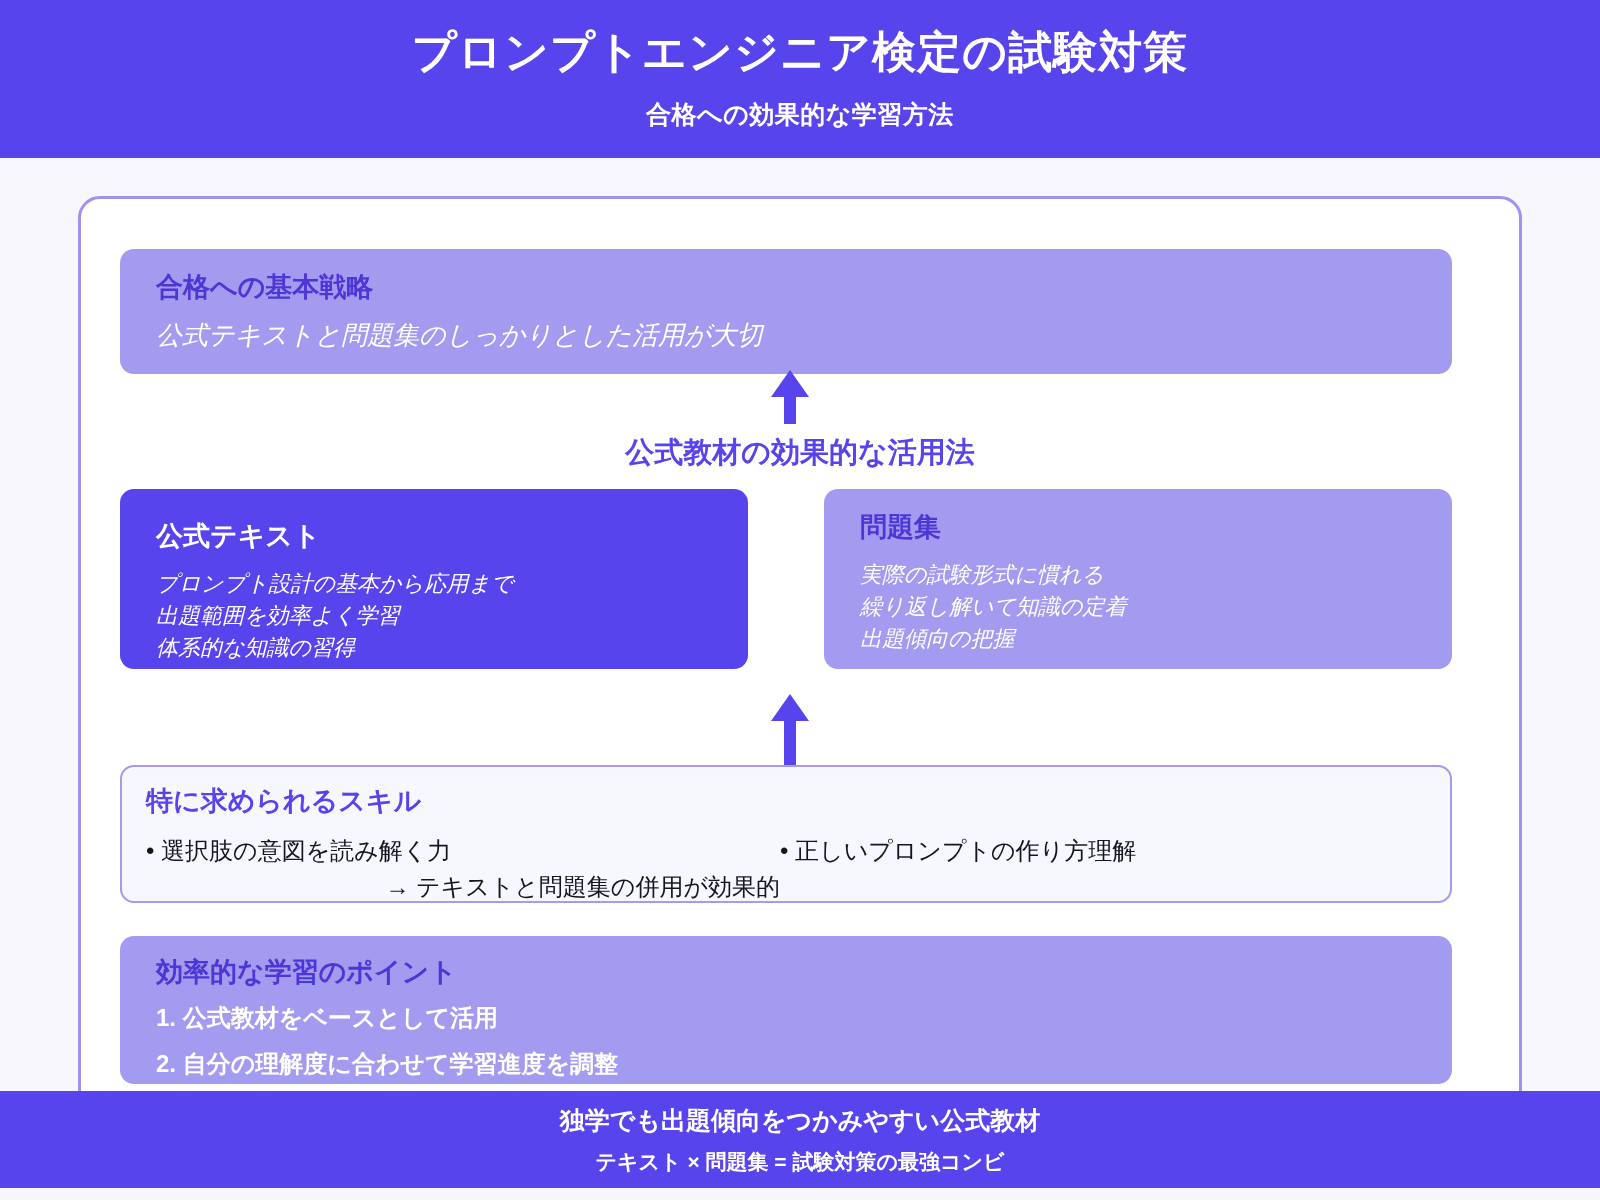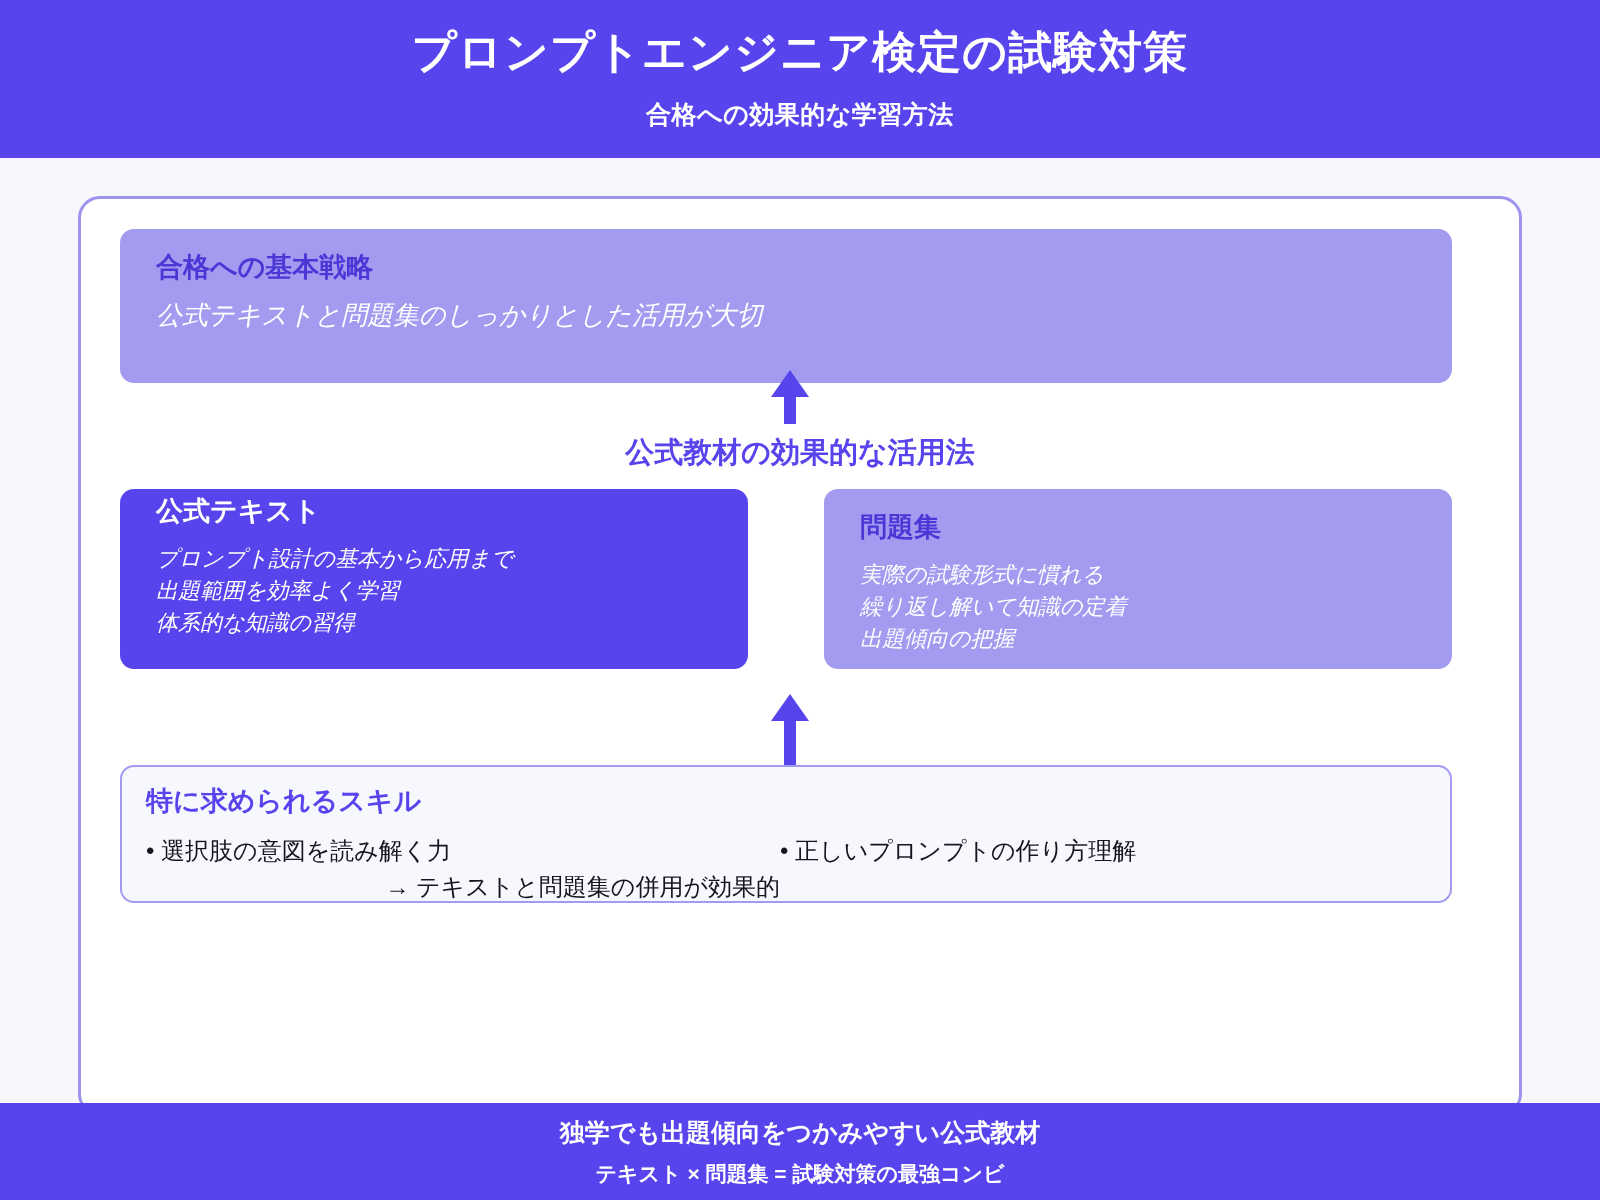--- a/index.html
+++ b/index.html
@@ -72,23 +72,23 @@
     line-height: 1.2;
   }
   .card-line {
     line-height: 1.45;
     font-style: italic;
   }
 
   
   .card-strategy {
     left: 39px;
-    top: 30px;
+    top: 50px;
     width: 1332px;
-    height: 154px;
+    height: 125px;
     background: #a39bf0;
     padding: 22px 36px 0 36px;
   }
   .card-strategy .card-title {
     color: #4a37d6;
     font-size: 27px;
   }
   .card-strategy .card-line {
     color: #ffffff;
     font-size: 26px;
@@ -131,21 +131,21 @@
     font-weight: bold;
   }
 
   
   .card-text {
     left: 39px;
     top: 290px;
     width: 628px;
     height: 180px;
     background: #5844ec;
-    padding: 6px 36px 0 36px;
+    padding: 31px 36px 0 36px;
   }
   .card-text .card-title {
     color: #ffffff;
     font-size: 27px;
   }
   .card-text .card-line {
     color: #ffffff;
     font-size: 22px;
   }
   .card-text .lines { margin-top: 16px; }
@@ -219,21 +219,21 @@
     color: #ffffff;
     font-size: 24px;
     font-weight: bold;
     margin-top: 14px;
   }
 
   
   .footer {
     position: absolute;
     left: 0;
-    bottom: 0;
+    bottom: 12px;
     width: 1600px;
     height: 97px;
     background: #5844ec;
     display: flex;
     flex-direction: column;
     align-items: center;
     justify-content: center;
     text-align: center;
   }
   .footer-main {
@@ -300,20 +300,25 @@
         <div class="skills-col">
           <div class="skill-item">• 選択肢の意図を読み解く力</div>
           <div class="skill-sub">→ テキストと問題集の併用が効果的</div>
         </div>
         <div class="skills-col">
           <div class="skill-item">• 正しいプロンプトの作り方理解</div>
         </div>
       </div>
     </div>
 
+    <div class="card card-points">
+      <div class="card-title">効率的な学習のポイント</div>
+      <div class="point-line">1. 公式教材をベースとして活用</div>
+      <div class="point-line">2. 自分の理解度に合わせて学習進度を調整</div>
+    </div>
 
   </div>
 </div>
 
 <div class="footer">
   <div class="footer-main">独学でも出題傾向をつかみやすい公式教材</div>
   <div class="footer-sub">テキスト × 問題集 = 試験対策の最強コンビ</div>
 </div>
 
 </body></html>

